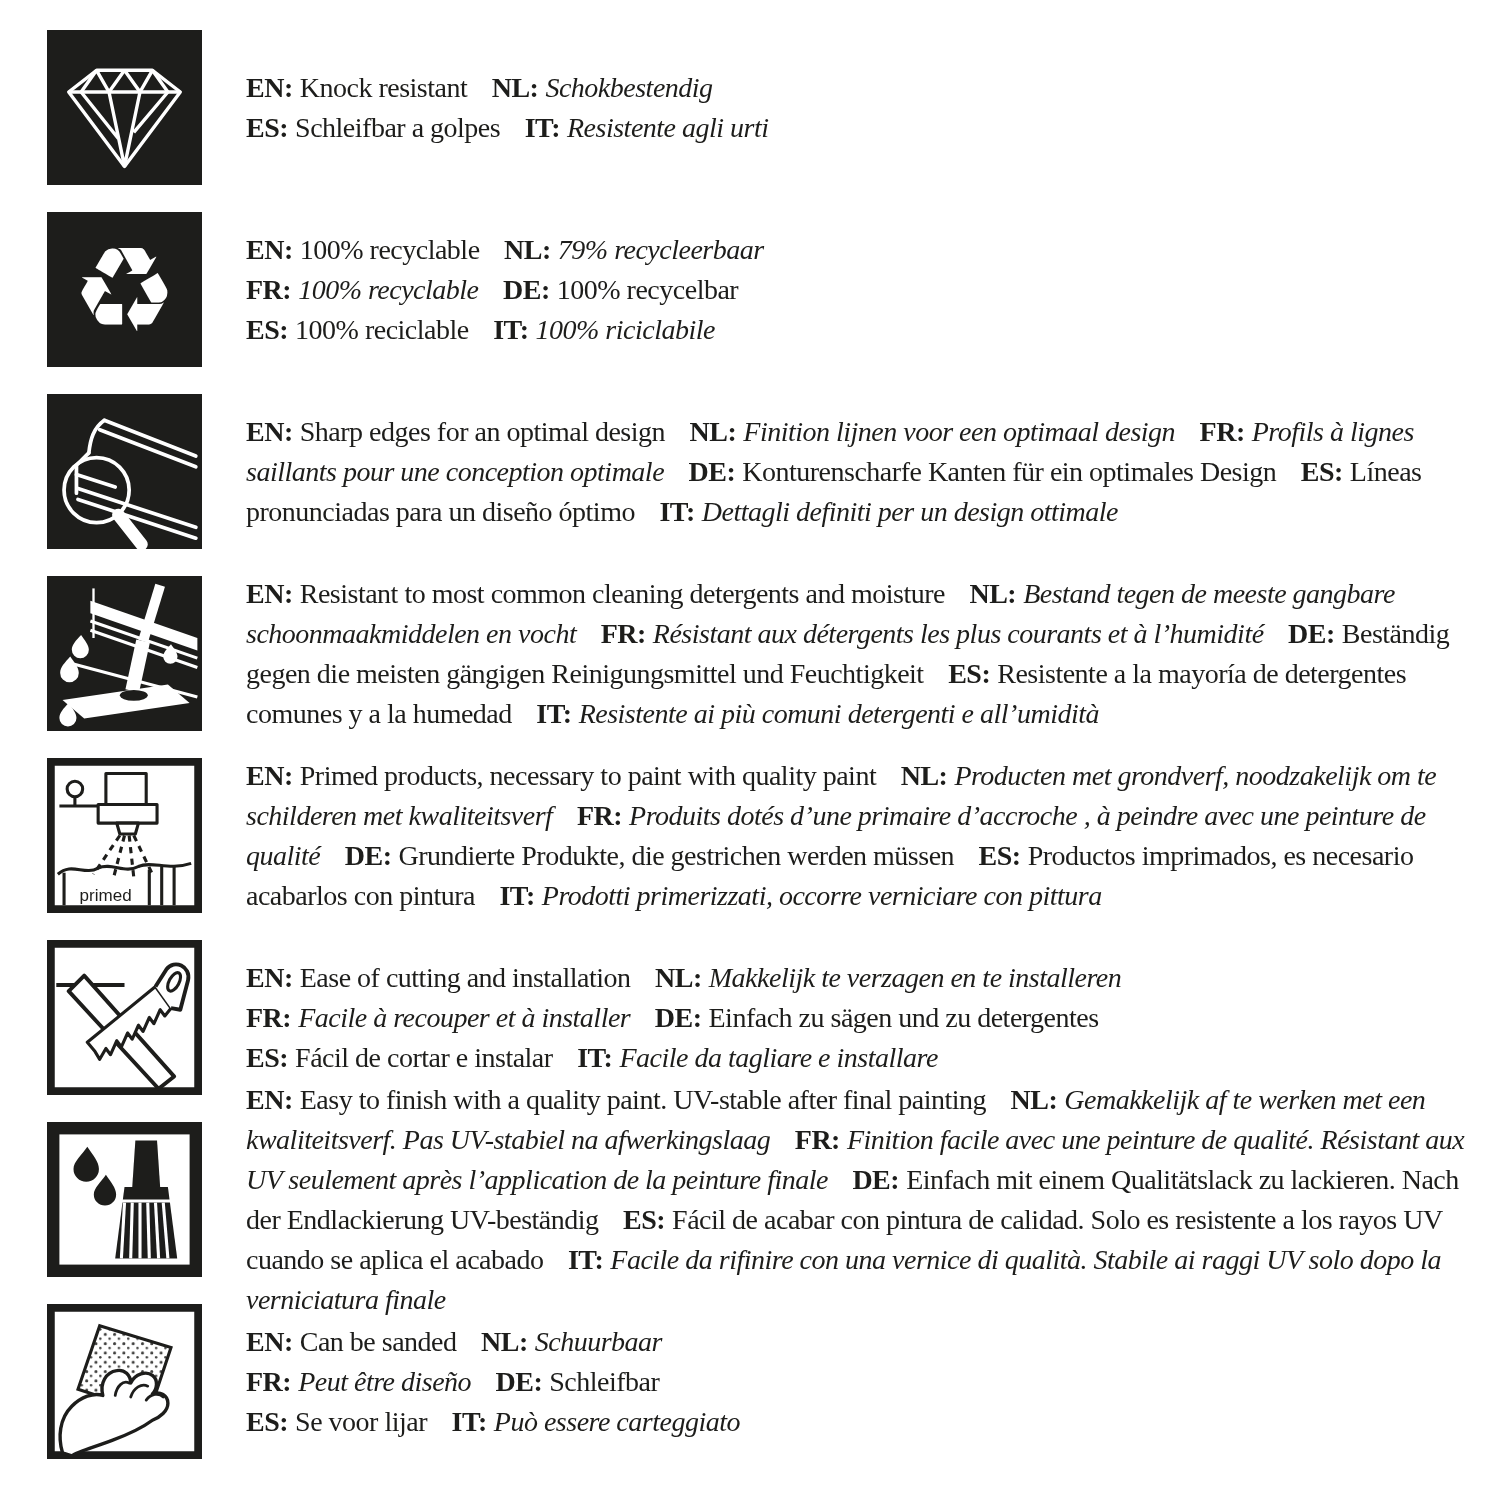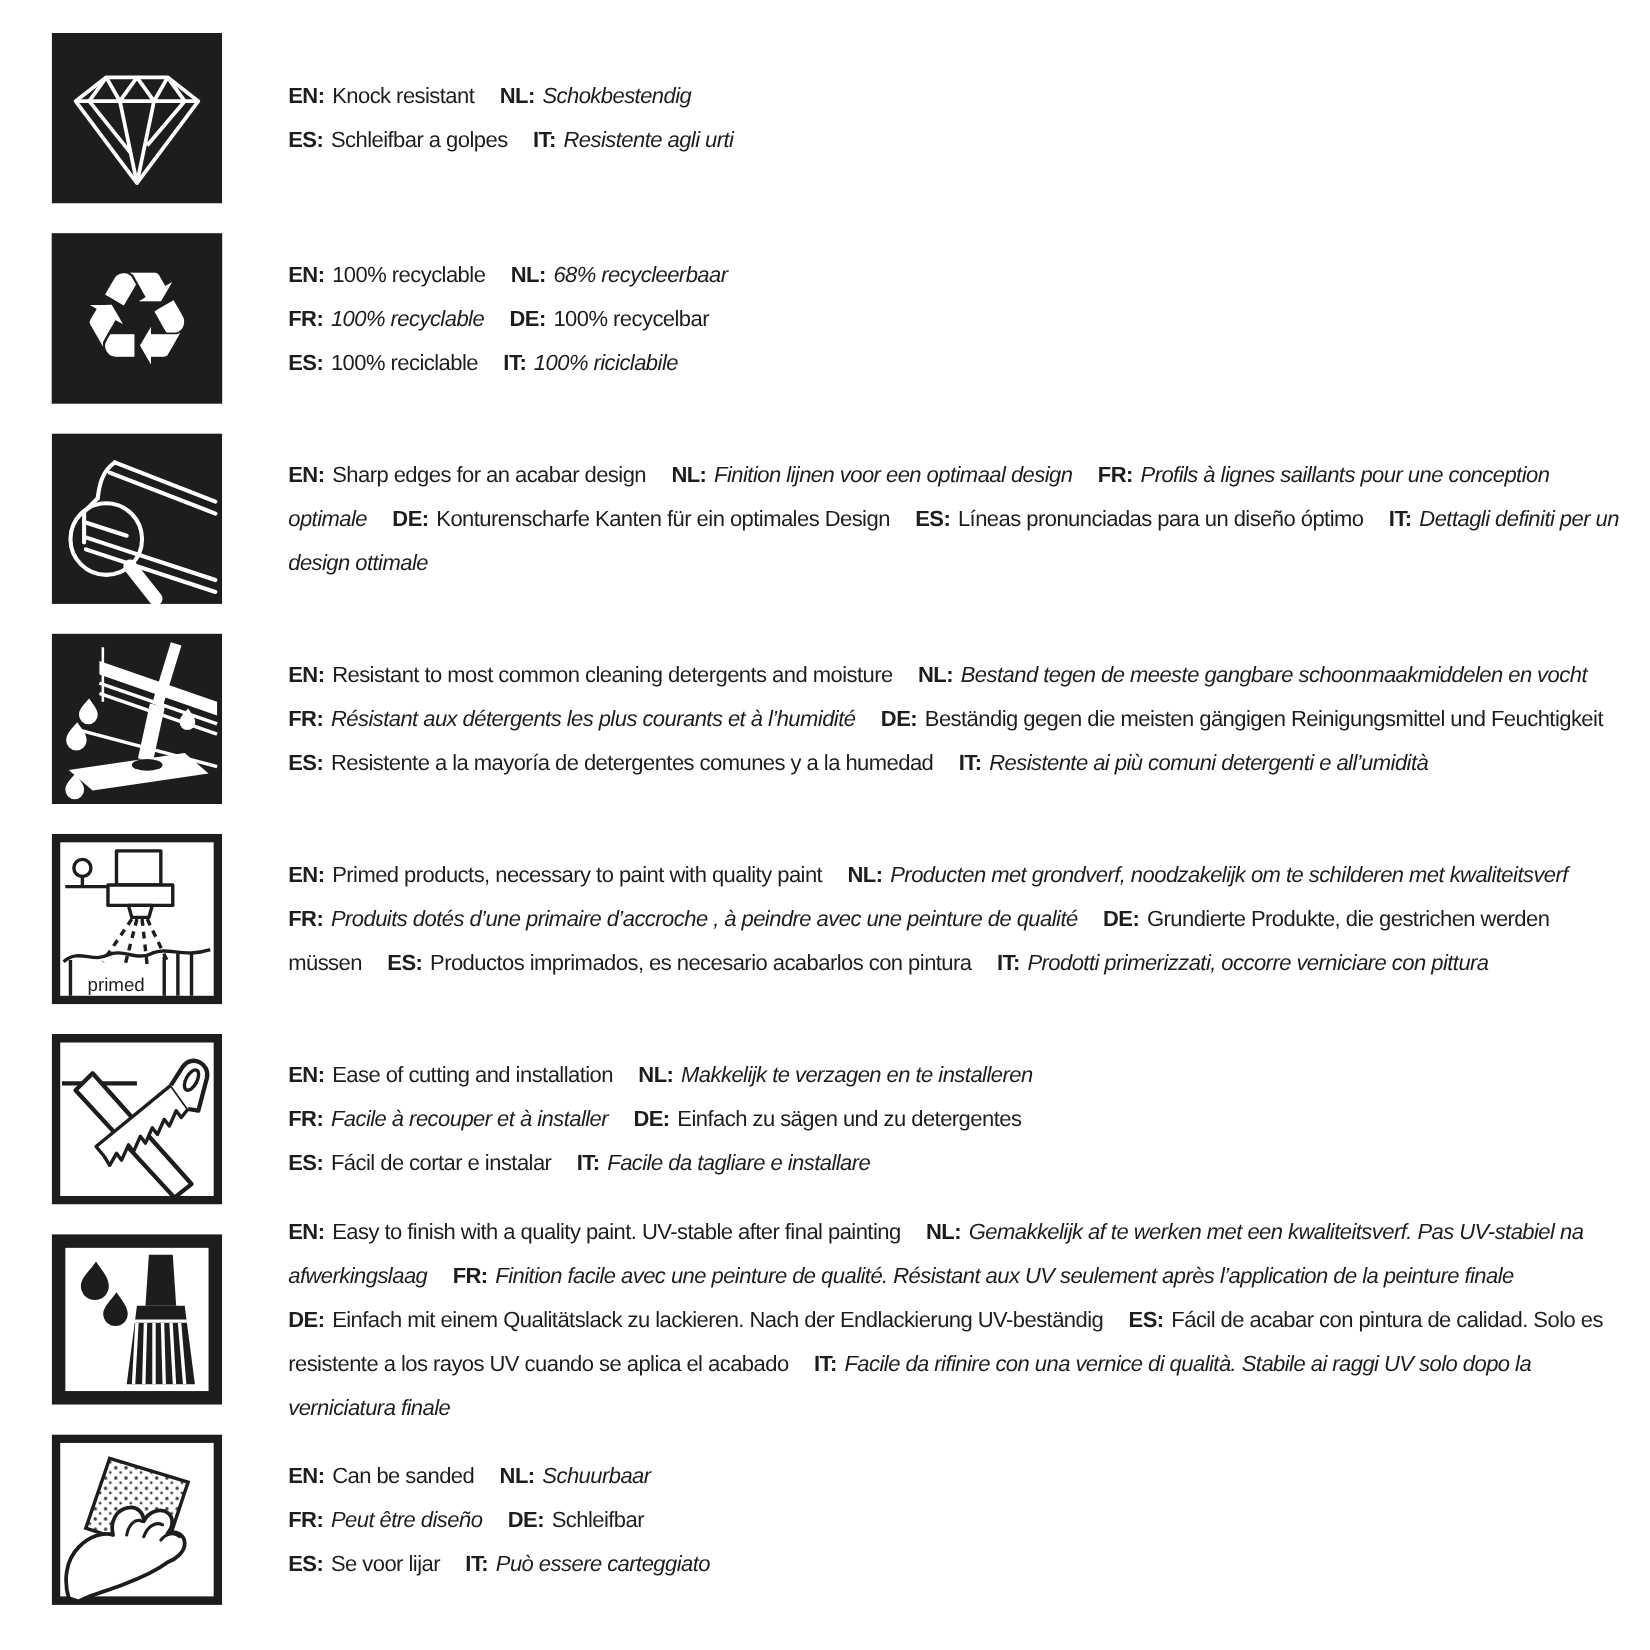--- a/index.html
+++ b/index.html
@@ -13,25 +13,26 @@
     height:155px;
     display:flex;
     align-items:center;
     margin-bottom:27px;
   }
   .icon{
     width:155px;height:155px;flex:0 0 155px;
   }
   .icon svg{display:block;width:155px;height:155px;}
   .text{
-    margin-left:60px;
+    margin-left:44px;
     width:1220px;
-    font-size:20px;
+    font-size:28px;
     line-height:40px;
     letter-spacing:-0.5px;
+    font-family:Liberation Serif, serif;
   }
   .line{margin:0;}
   .seg{display:inline;margin-right:18px;}
   .lbl{font-weight:700;font-style:normal;margin-right:7px;}
   .val{font-style:normal;}
   .it{font-style:italic;}
   .recycle-glyph{
     width:100%;height:100%;
     display:flex;align-items:center;justify-content:center;
     background:#1d1d1b;color:#ffffff;
@@ -68,21 +69,21 @@
     </div>
   </div>
 
   <div class="row">
     <div class="icon">
       <div class="recycle-glyph">♻</div>
     </div>
     <div class="text">
       <div class="line">
         <span class="seg"><b class="lbl">EN:</b><span class="val">100% recyclable</span></span>
-        <span class="seg"><b class="lbl">NL:</b><span class="val it">68% recycleerbaar</span></span>
+        <span class="seg"><b class="lbl">NL:</b><span class="val it">79% recycleerbaar</span></span>
       </div>
       <div class="line">
         <span class="seg"><b class="lbl">FR:</b><span class="val it">100% recyclable</span></span>
         <span class="seg"><b class="lbl">DE:</b><span class="val">100% recycelbar</span></span>
       </div>
       <div class="line">
         <span class="seg"><b class="lbl">ES:</b><span class="val">100% reciclable</span></span>
         <span class="seg"><b class="lbl">IT:</b><span class="val it">100% riciclabile</span></span>
       </div>
     </div>
@@ -100,21 +101,21 @@
           <path d="M19,52 L44,60"></path>
           <path d="M20,61 L96,86"></path>
           <path d="M20,68 L96,93"></path>
           <circle cx="32" cy="62" r="21"></circle>
         </g>
         <path d="M46,78 L61,97" stroke="#ffffff" stroke-width="8" stroke-linecap="round" fill="none"></path>
       </svg>
     </div>
     <div class="text">
       <div class="line flow">
-        <span class="seg"><b class="lbl">EN:</b><span class="val">Sharp edges for an acabar design</span></span>
+        <span class="seg"><b class="lbl">EN:</b><span class="val">Sharp edges for an optimal design</span></span>
         <span class="seg"><b class="lbl">NL:</b><span class="val it">Finition lijnen voor een optimaal design</span></span>
         <span class="seg"><b class="lbl">FR:</b><span class="val it">Profils à lignes saillants pour une conception optimale</span></span>
         <span class="seg"><b class="lbl">DE:</b><span class="val">Konturenscharfe Kanten für ein optimales Design</span></span>
         <span class="seg"><b class="lbl">ES:</b><span class="val">Líneas pronunciadas para un diseño óptimo</span></span>
         <span class="seg"><b class="lbl">IT:</b><span class="val it">Dettagli definiti per un design ottimale</span></span>
       </div>
     </div>
   </div>
 
   <div class="row">

